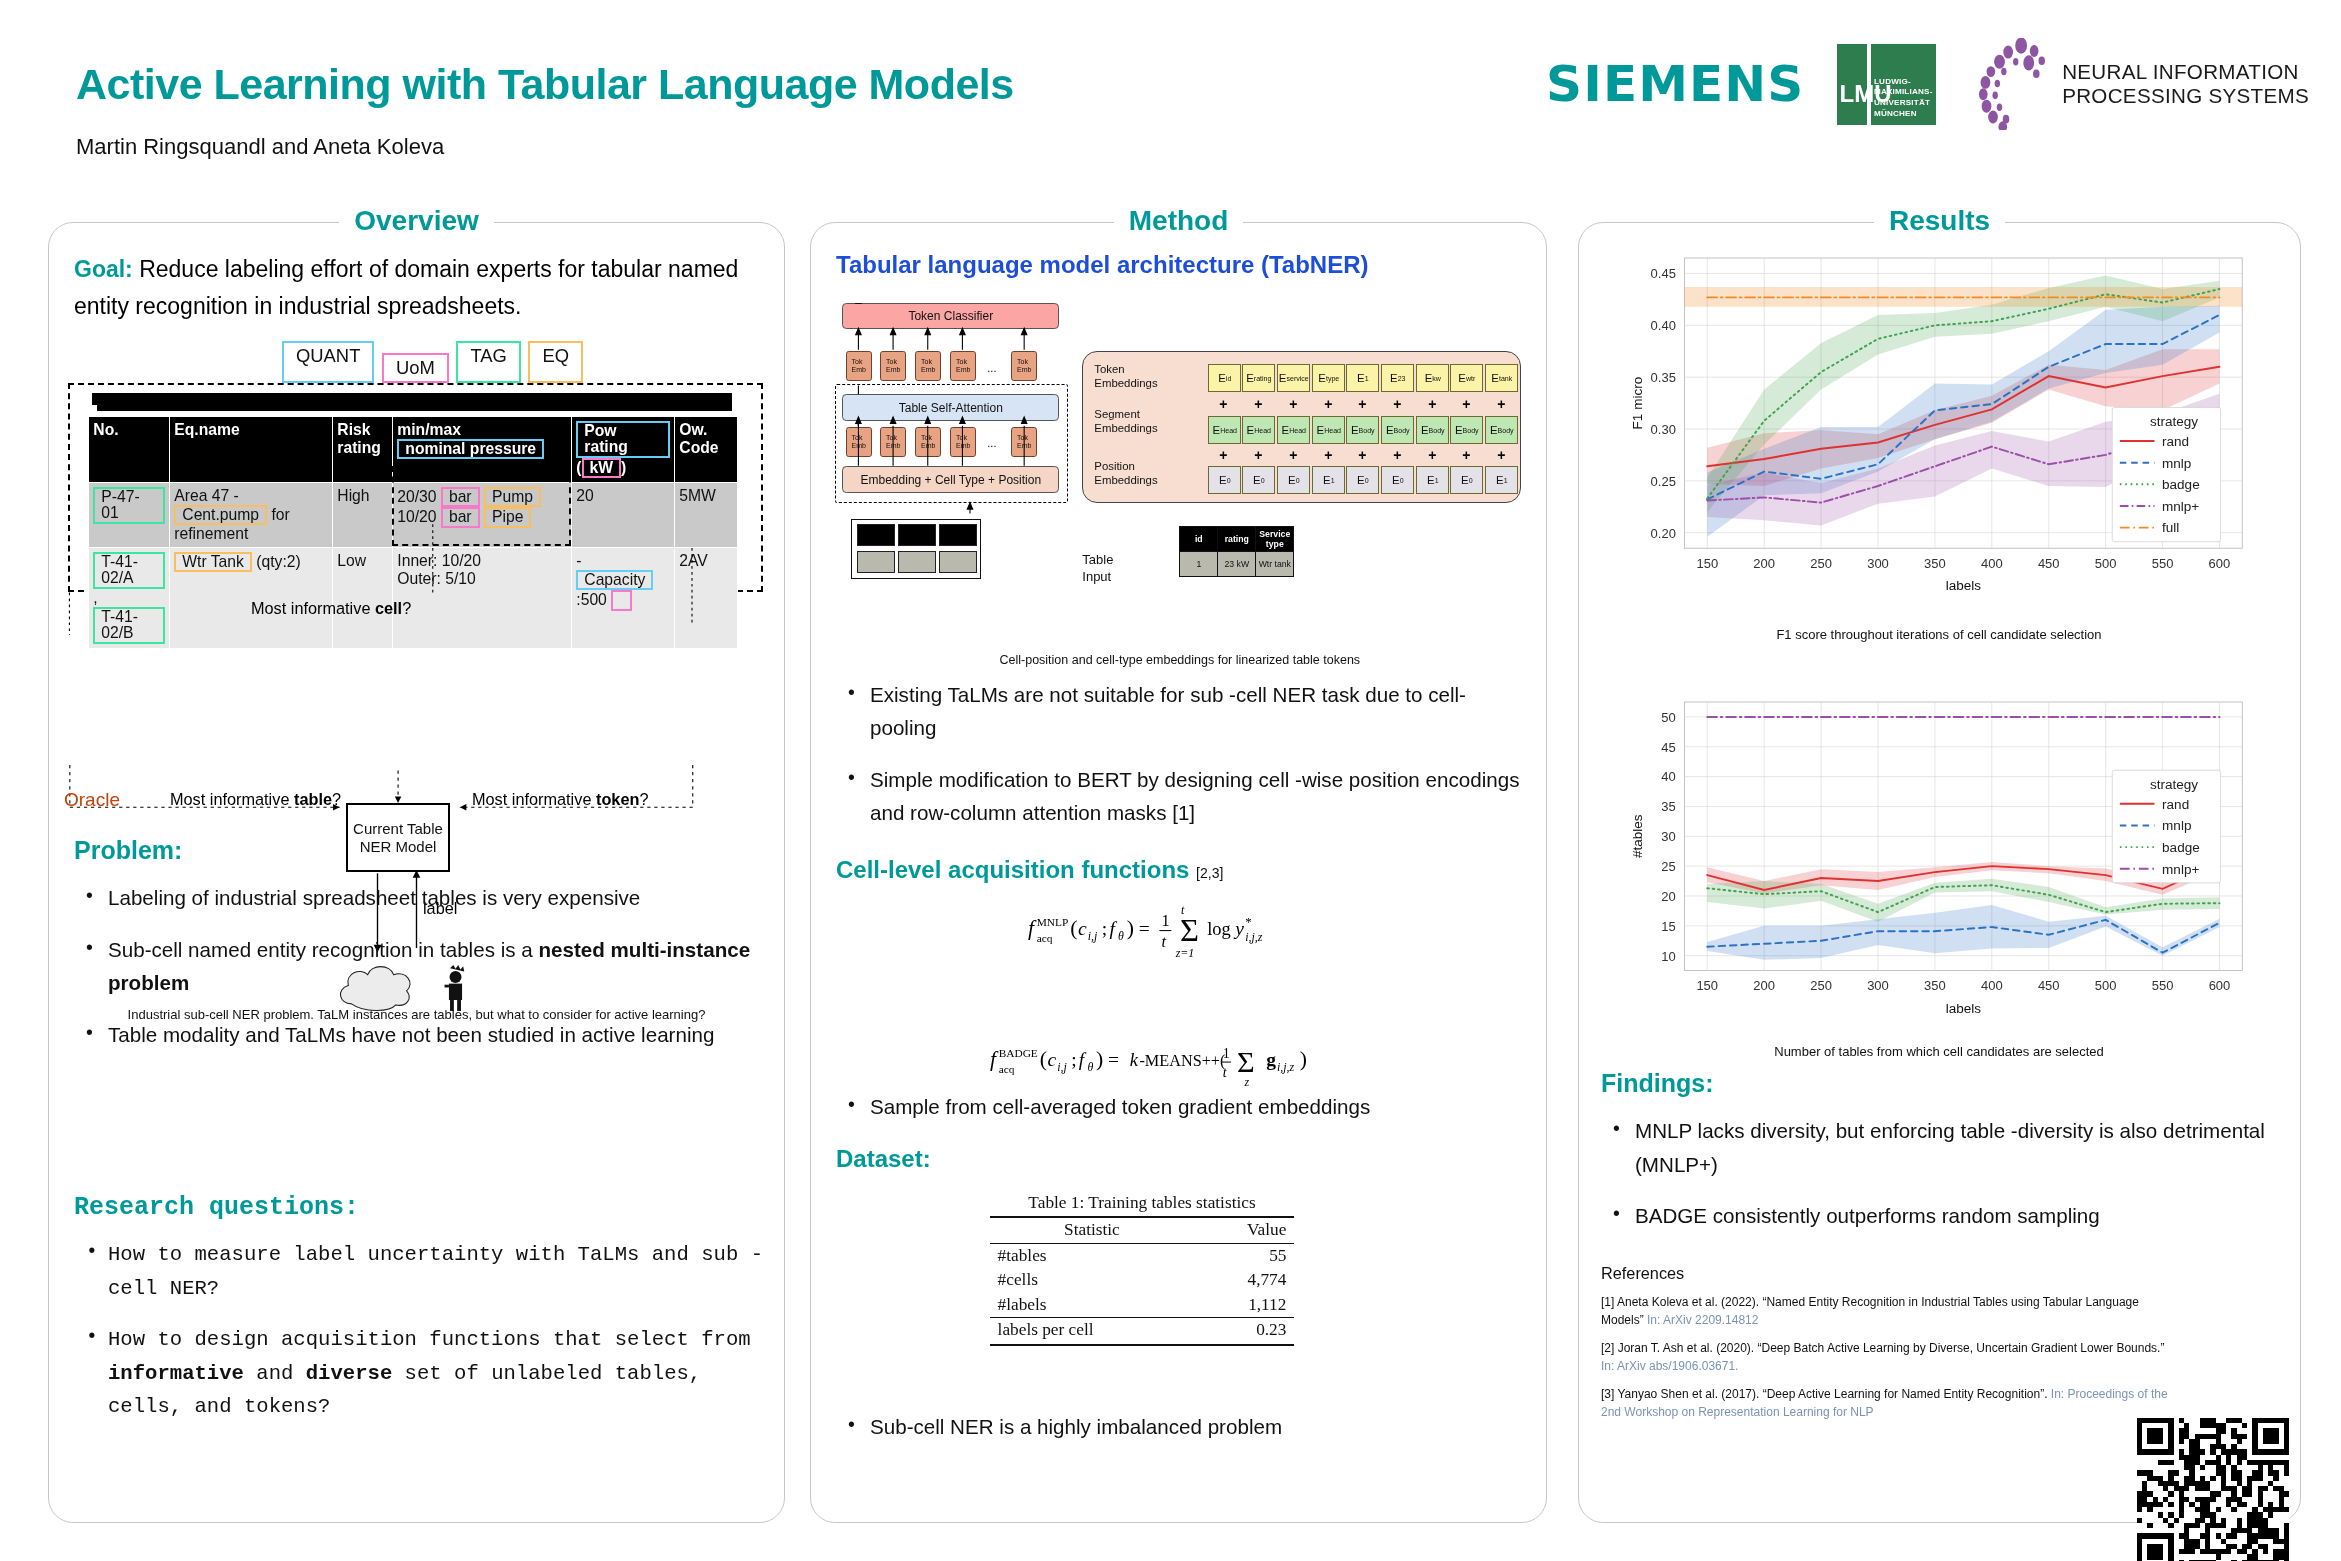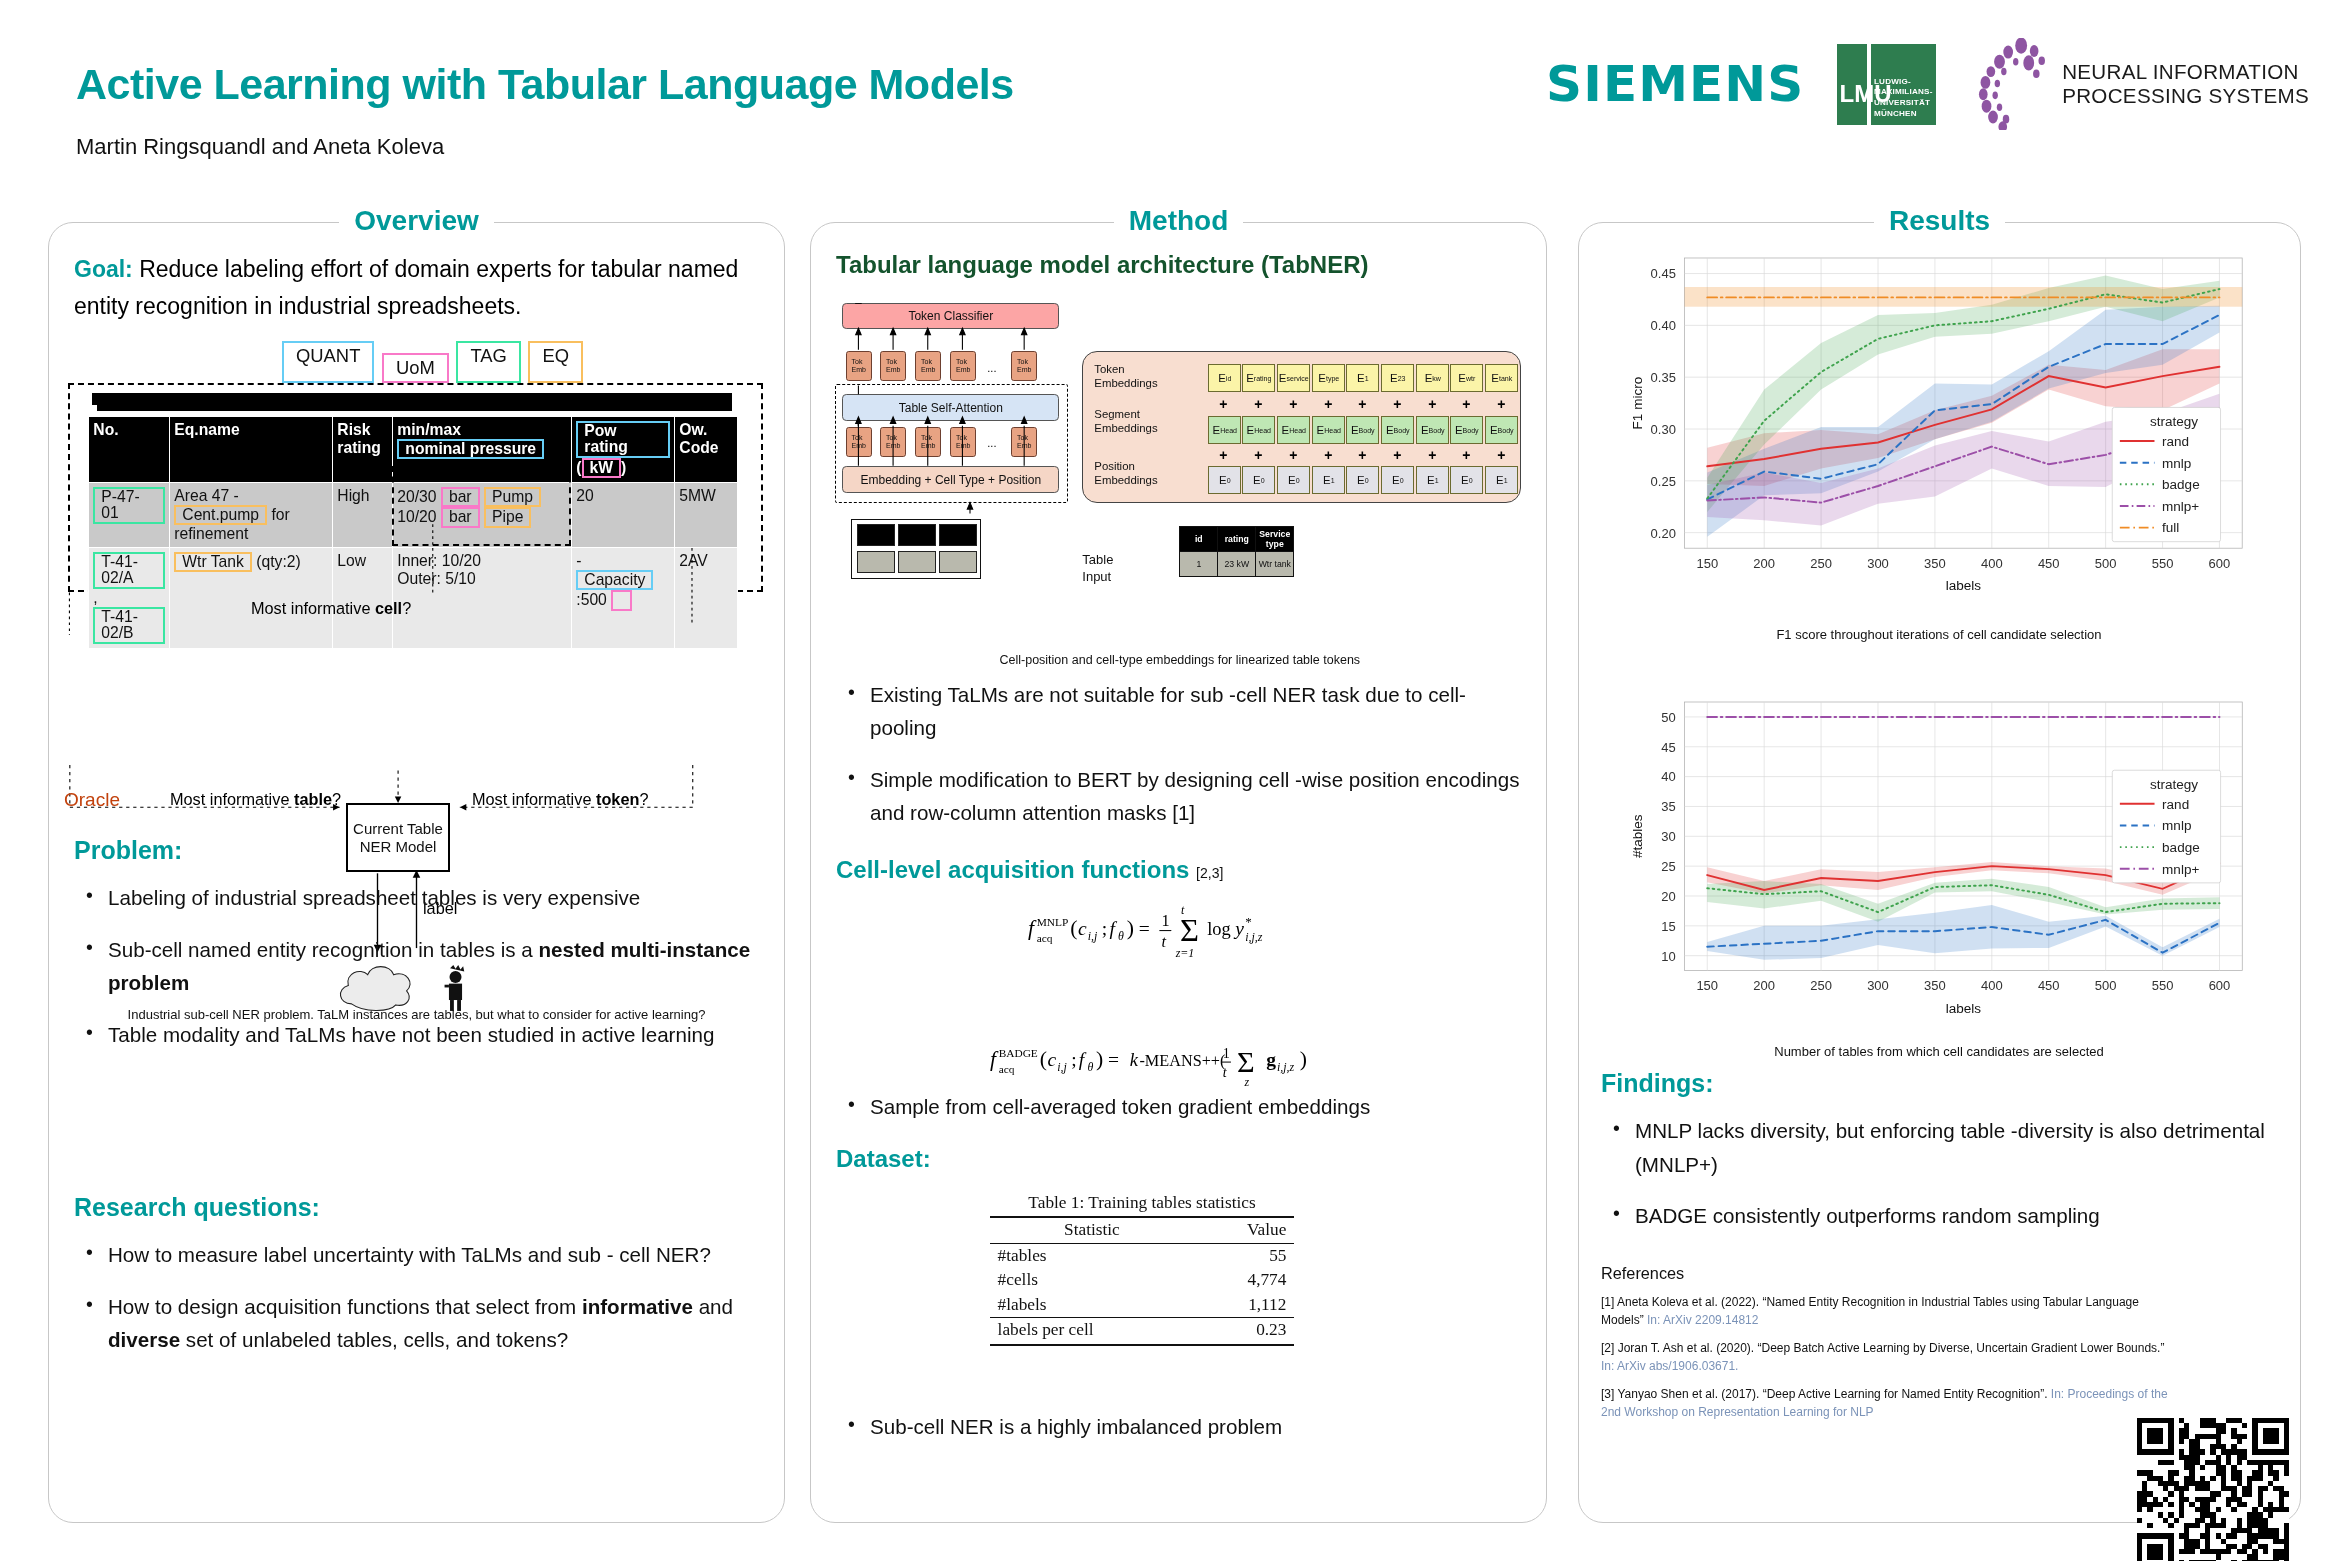--- a/index.html
+++ b/index.html
@@ -77,25 +77,25 @@
 
   #flow { position:absolute; left:15px; top:542px; width:705px; height:260px; }
   .nerbox { position:absolute; left:282px; top:38px; width:104px; height:69px; border:2.2px solid #000;
     background:#fff; display:flex; align-items:center; justify-content:center; text-align:center;
     font-size:15px; line-height:1.18; color:#111; }
   .oracle { position:absolute; left:267px; top:190px; width:108px; height:61px; }
   .oracle-txt { position:absolute; left:0; top:24px; width:108px; 
     font-size:19px; color:#c2410c; }
 
   #problem { position:absolute; left:25px; top:613px; width:689px; }
-  #rqs     { position:absolute; left:25px; top:970px; width:689px; }
+  #rqs     { position:absolute; left:25px; top:970px; width:689px;font-family:Liberation Mono, monospace; }
   .h2 { font-size:25px; color:#009999; font-weight:bold; margin-bottom:16.3px; }
 
   
-  #m-arch-title { position:absolute; left:25px; top:28px; font-size:24px; font-weight:bold; color:#14532d; }
+  #m-arch-title { position:absolute; left:25px; top:28px; font-size:24px; font-weight:bold; color:#1d4ed8; }
   #arch { position:absolute; left:16.3px; top:80px; width:705px; height:260px; }
   .gbox { position:absolute; border:1.1px solid #555; border-radius:4.3px; display:flex;
     align-items:center; justify-content:center; font-size:12px; color:#111; }
   .tokclf { left:15px; top:0px; width:217px; height:26px; background:#fca5a5; }
   .selfatt { left:15px; top:91px; width:217px; height:27px; background:#d6e4f5; }
   .embline { left:15px; top:163px; width:217px; height:27px; background:#f5d6c6; }
   .tokemb { position:absolute; width:26px; height:30px; background:#e8a383; border:1.1px solid #6d4030;
     border-radius:2.7px; font-size:7px; color:#111; display:flex; flex-direction:column;
     align-items:center; justify-content:center; line-height:1.15; }
   .dashwrap { position:absolute; left:7.6px; top:81px; width:233px; height:119px;

